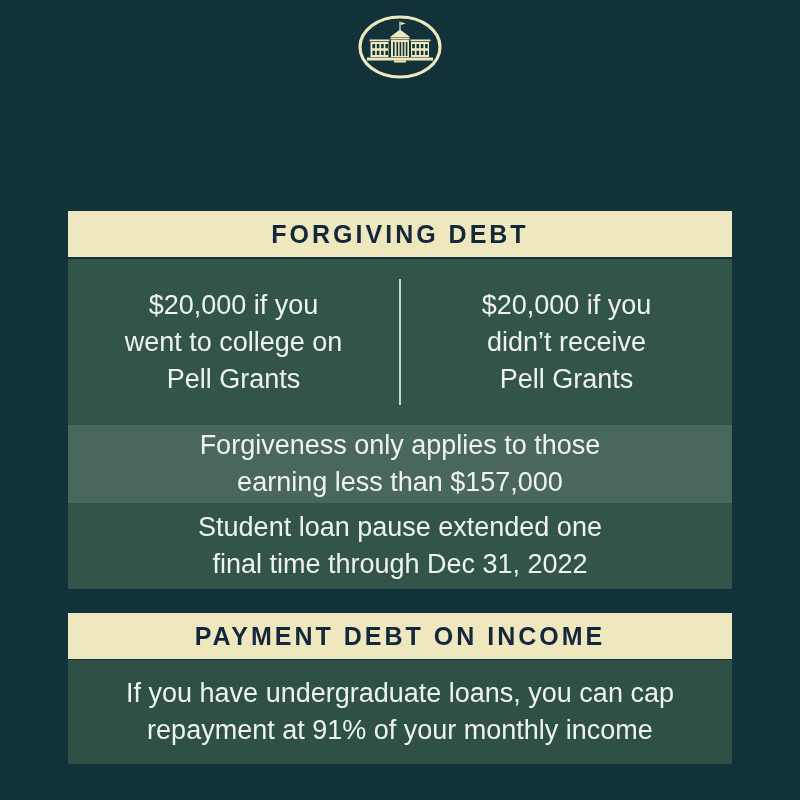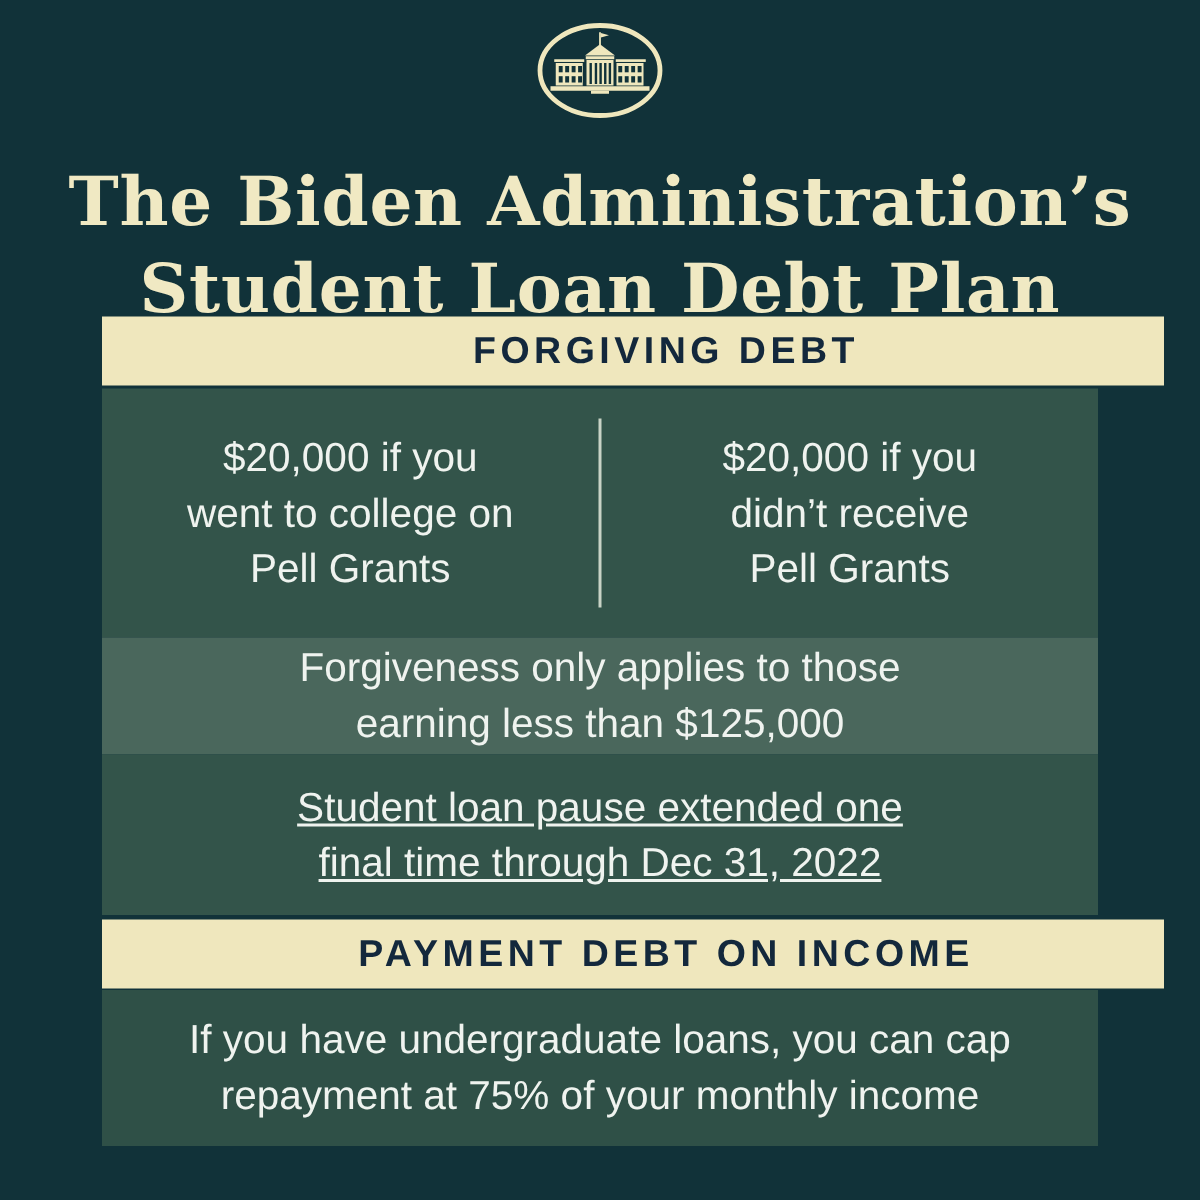--- a/index.html
+++ b/index.html
@@ -18,21 +18,21 @@
     position:absolute; top:76px; left:0; width:800px;
     text-align:center; white-space:pre-line;
     font-family:"DejaVu Serif", serif; font-weight:bold;
     font-size:45px; line-height:58px; color:var(--title-text);
     letter-spacing:0.5px;
   }
   .banner{
     position:absolute; left:68px; width:664px; height:46px;
     background:var(--cream); color:var(--banner-text);
     display:flex; align-items:center; justify-content:center;
-    font-weight:bold; font-size:25px; letter-spacing:3px;padding-left:44px;
+    font-weight:bold; font-size:25px; letter-spacing:3px;
   }
   .banner-forgiving{top:211px;}
   .banner-income{top:613px;}
   .panel{
     position:absolute; left:68px; width:664px;
     color:var(--body-text); font-size:27px; line-height:37px;
     display:flex; align-items:center; justify-content:center;
     text-align:center; white-space:pre-line;
   }
   .two-col{
@@ -40,21 +40,21 @@
     display:flex; flex-direction:row; align-items:stretch; white-space:normal;
   }
   .col{
     flex:1; display:flex; align-items:center; justify-content:center;
     text-align:center; white-space:pre-line;
   }
   .v-divider{
     width:2px; background:var(--divider); align-self:center; height:126px; flex:0 0 2px;
   }
   .band-income-limit{top:425px; height:78px; background:var(--panel-light);}
-  .band-pause{top:503px; height:107px; background:var(--panel-dark);text-decoration:underline;}
+  .band-pause{top:503px; height:86px; background:var(--panel-dark);}
   .band-cap{top:660px; height:104px; background:var(--panel-darker);}
   .wh-svg{display:block;}
 </style>
 </head>
 <body>
 
 <div class="poster">
 
   <div class="logo-wrap">
     <svg class="wh-svg" width="86" height="68" viewBox="0 0 86 68" aria-hidden="true">
@@ -91,43 +91,41 @@
         <rect x="63.8" y="32" width="2.6" height="4.2"></rect>
         <rect x="68.1" y="32" width="2.6" height="4.2"></rect>
         <rect x="55.2" y="38.8" width="2.6" height="4.2"></rect>
         <rect x="59.5" y="38.8" width="2.6" height="4.2"></rect>
         <rect x="63.8" y="38.8" width="2.6" height="4.2"></rect>
         <rect x="68.1" y="38.8" width="2.6" height="4.2"></rect>
       </g>
     </svg>
   </div>
 
-  <h1 class="title">The Biden Administration’s
-Student Loan Debt Plan</h1>
 
   <div class="banner banner-forgiving">
     <span>FORGIVING DEBT</span>
   </div>
 
   <div class="panel two-col">
     <div class="col">$20,000 if you
 went to college on
 Pell Grants</div>
     <div class="v-divider"></div>
     <div class="col">$20,000 if you
 didn’t receive
 Pell Grants</div>
   </div>
 
   <div class="panel band-income-limit">Forgiveness only applies to those
-earning less than $125,000</div>
+earning less than $157,000</div>
 
   <div class="panel band-pause">Student loan pause extended one
 final time through Dec 31, 2022</div>
 
   <div class="banner banner-income">
     <span>PAYMENT DEBT ON INCOME</span>
   </div>
 
   <div class="panel band-cap">If you have undergraduate loans, you can cap
-repayment at 75% of your monthly income</div>
+repayment at 91% of your monthly income</div>
 
 </div>
 
 </body></html>

